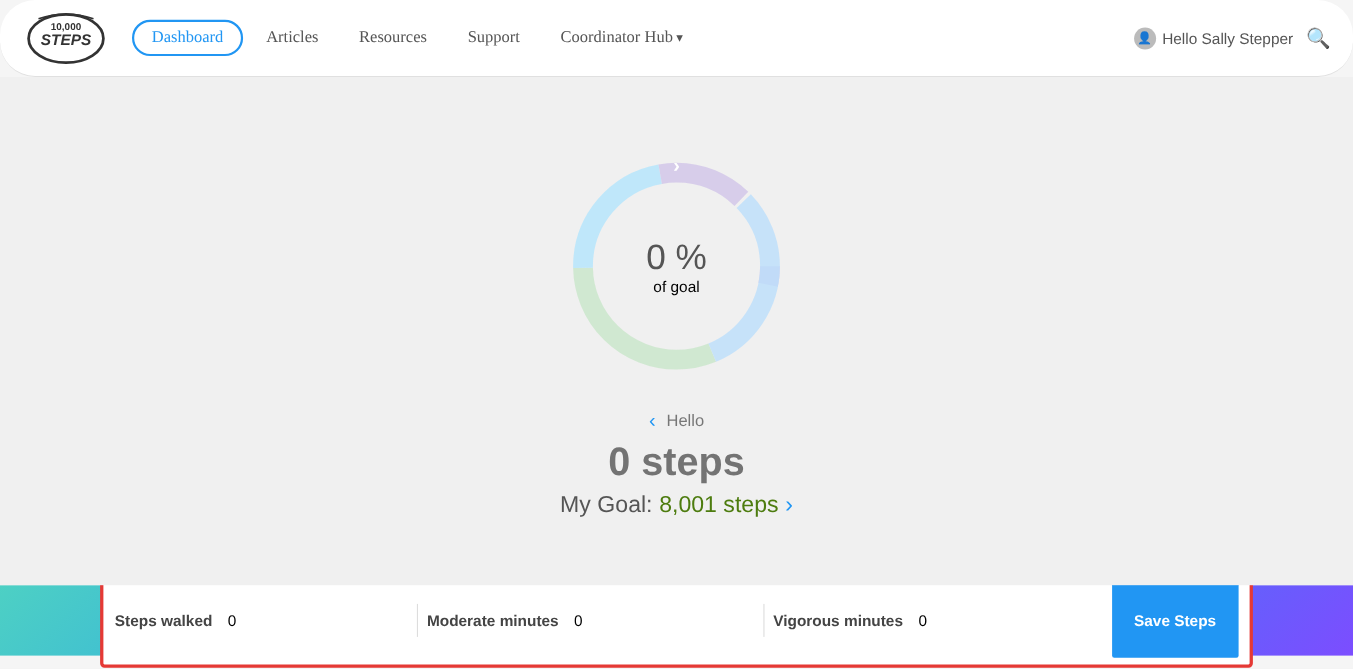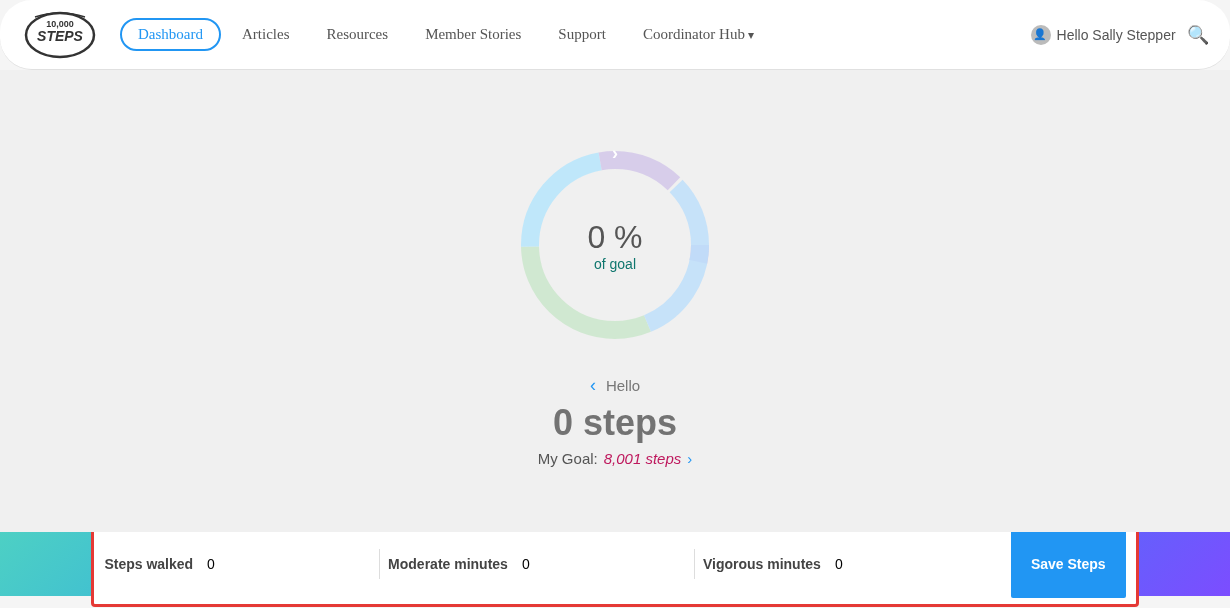--- a/index.html
+++ b/index.html
@@ -107,21 +107,21 @@
       transform: translate(-50%, -50%);
       text-align: center;
     }
     .ring-percent {
       font-size: 32px;
       color: #555;
       font-weight: 300;
     }
     .ring-label {
       font-size: 14px;
-      color: #0f766e;
+      color: #000000;
     }
 
     
     .ring-arrow-right {
       position: absolute;
       top: 8px;
       left: 50%;
       transform: translateX(-50%);
       color: #fff;
       font-size: 18px;
@@ -148,26 +148,25 @@
     .steps-count {
       font-size: 36px;
       font-weight: bold;
       color: #737373;
       margin-bottom: 6px;
     }
     .goal-line {
       display: flex;
       align-items: center;
       gap: 6px;
-      font-size: 15px;
+      font-size: 21px;
       color: #555;
     }
     .goal-value {
-      color: #be185d;
-      font-style: italic;
+      color: #4d7c0f;
     }
     .goal-chevron {
       color: #2196f3;
       cursor: pointer;
     }
 
     
     .bottom-bar {
       height: 64px;
       background: linear-gradient(135deg, #4dd0c4 0%, #2196f3 50%, #7c4dff 100%);
@@ -233,21 +232,20 @@
       <text x="40" y="34" text-anchor="middle" font-size="14" font-weight="900" fill="#333" font-style="italic">STEPS</text>
 
       <path d="M 15 10 Q 40 2 65 10" fill="none" stroke="#333" stroke-width="1.5"></path>
     </svg>
   </div>
 
   <div class="nav-links">
     <a class="nav-item active">Dashboard</a>
     <a class="nav-item">Articles</a>
     <a class="nav-item">Resources</a>
-    <a class="nav-item">Member Stories</a>
     <a class="nav-item">Support</a>
     <a class="nav-item has-dropdown">Coordinator Hub</a>
   </div>
 
   <div class="nav-right">
     <div class="user-greeting">
       <span class="user-icon">👤</span>
       <span>Hello Sally Stepper</span>
     </div>
     <button class="search-icon-btn">🔍</button>

